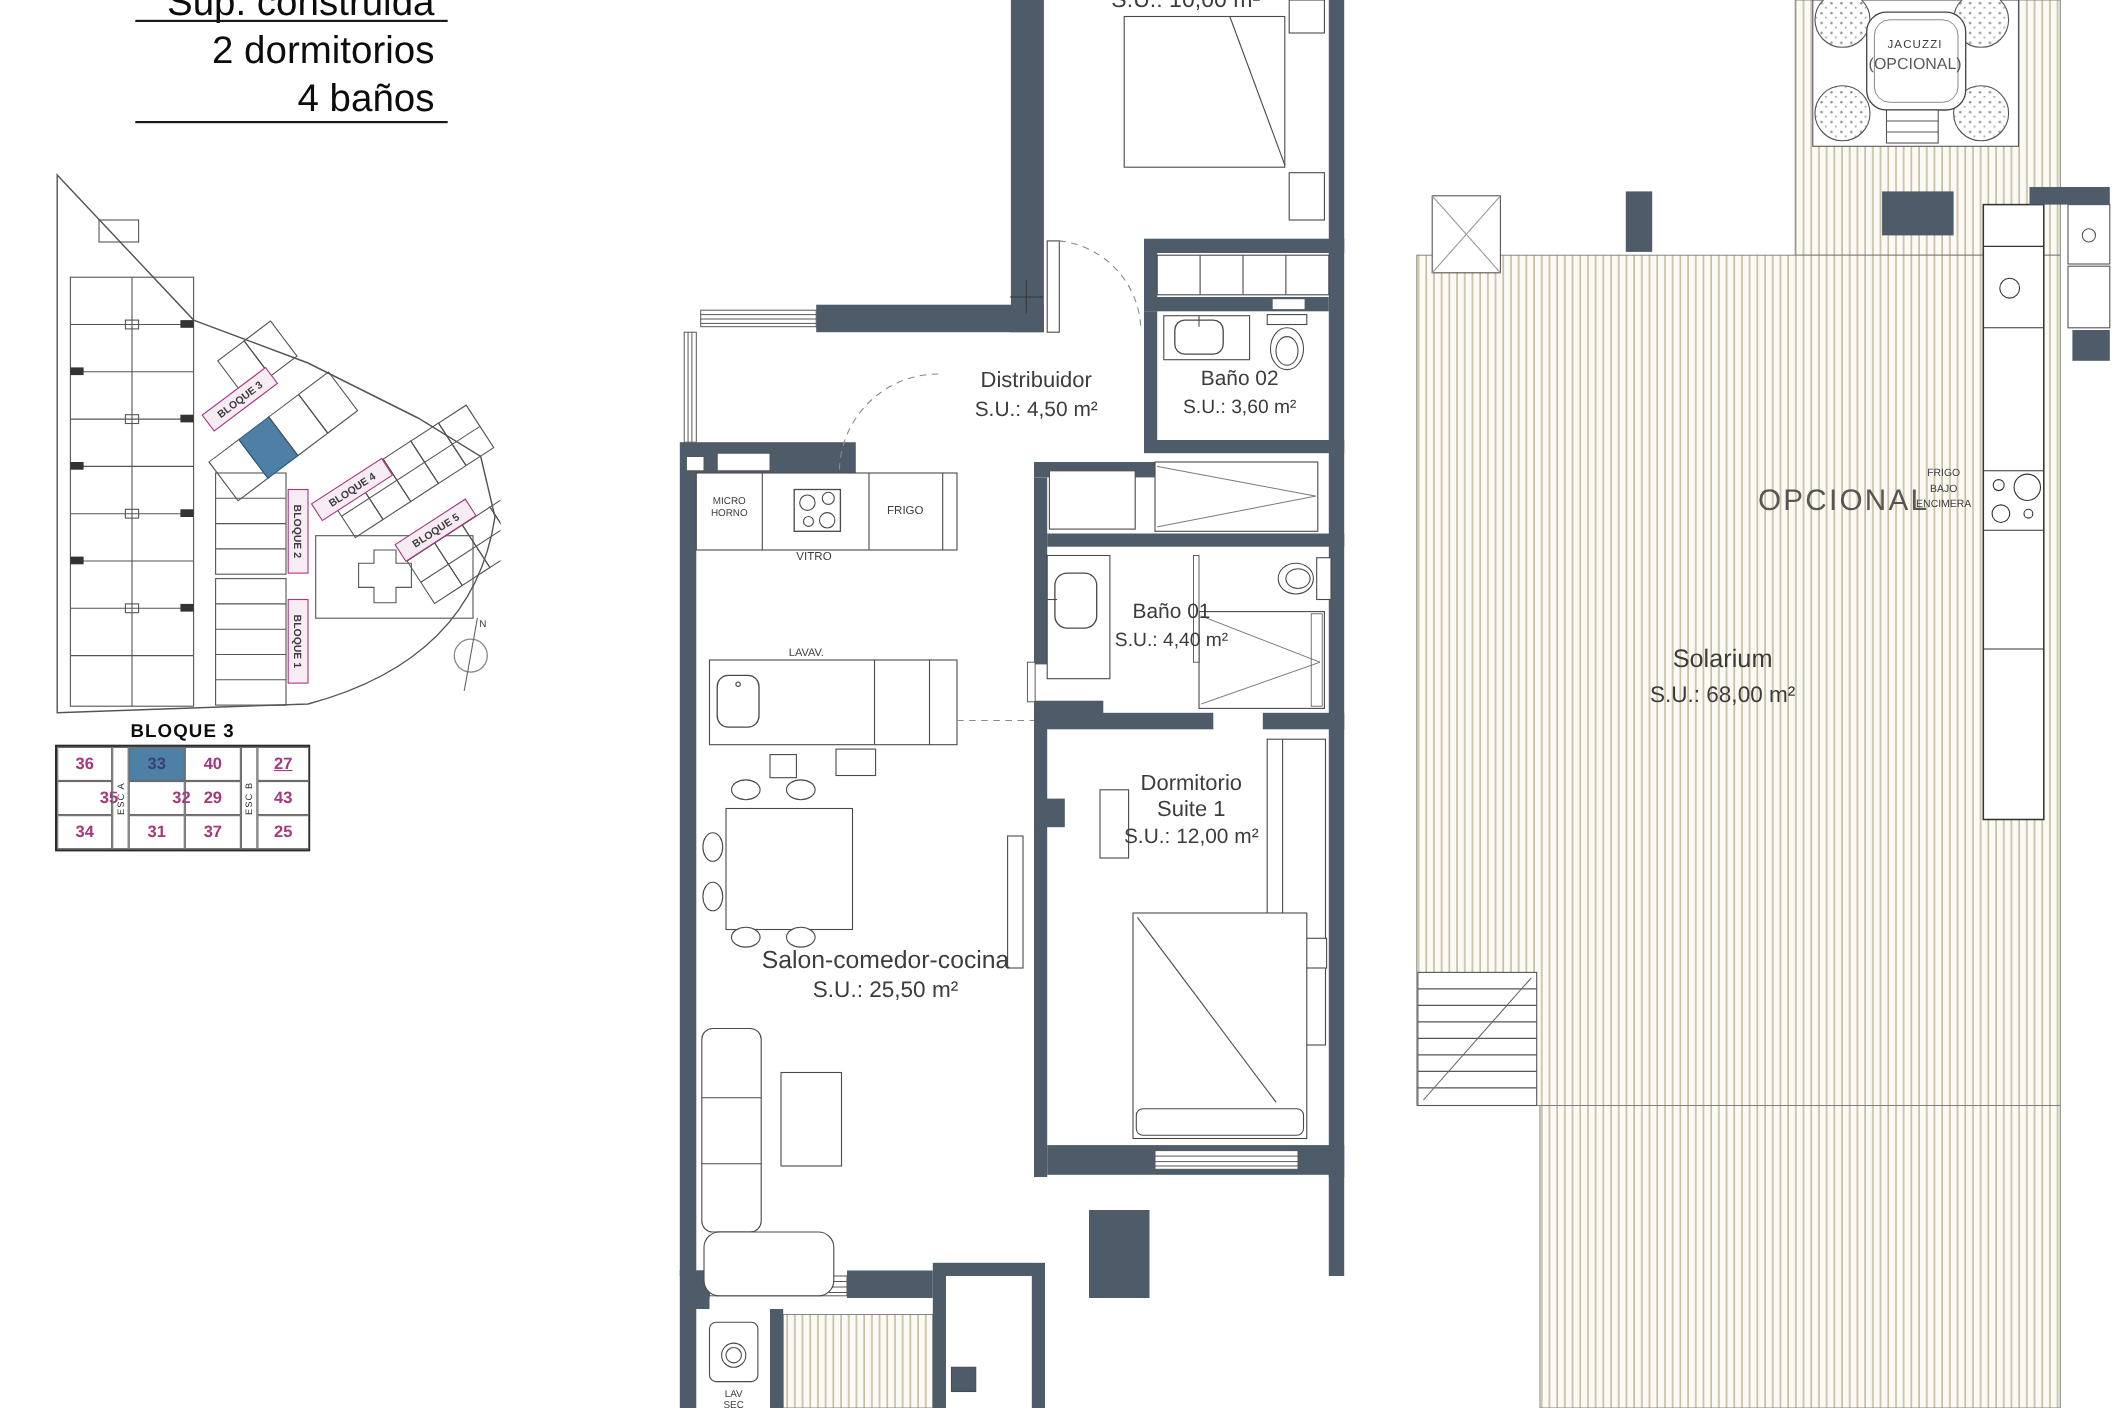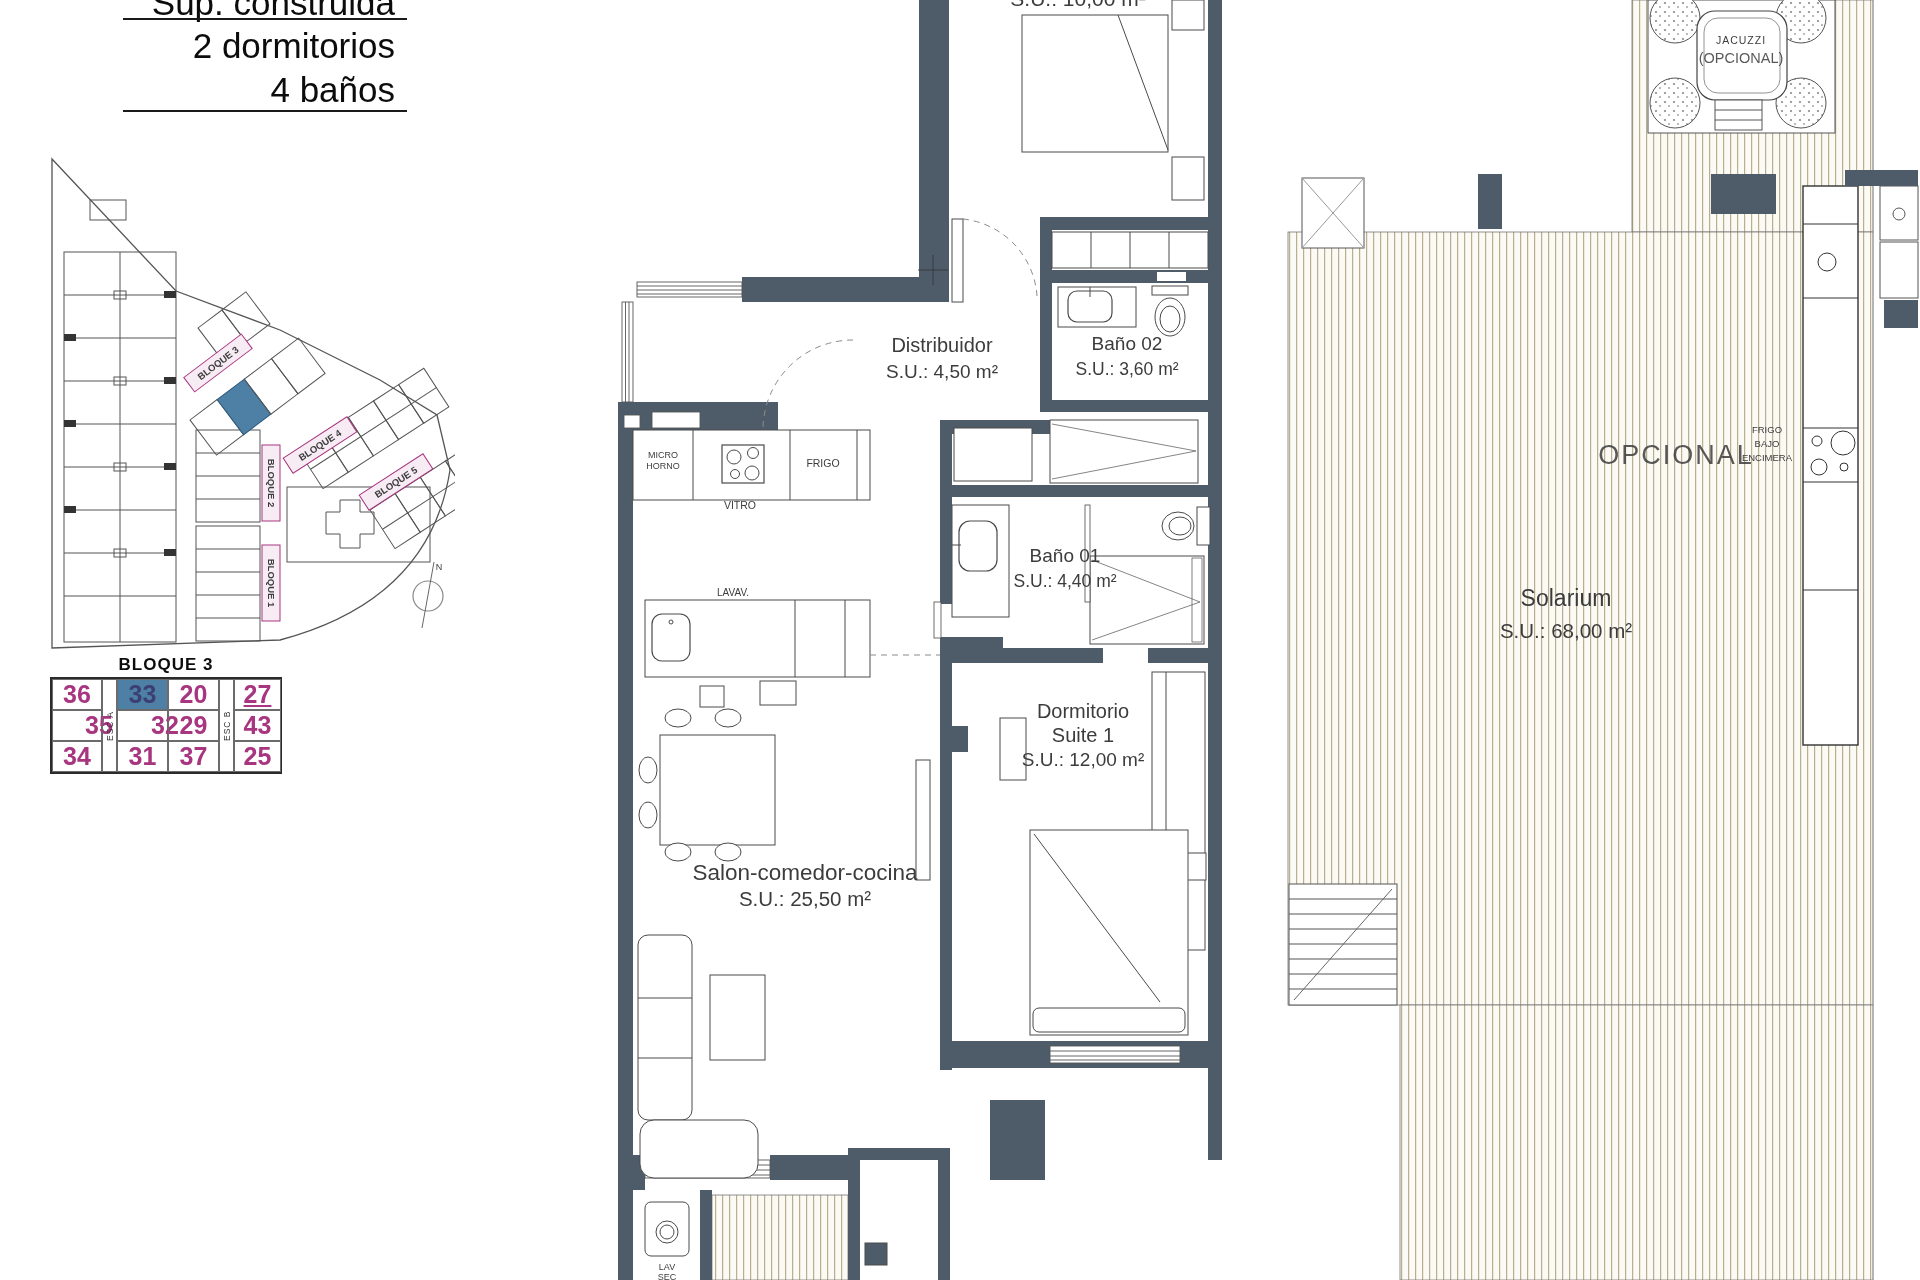--- a/index.html
+++ b/index.html
@@ -6,21 +6,21 @@
   body{width:1920px;height:1280px;position:relative;overflow:hidden;
        font-family:"Liberation Sans",sans-serif;color:#111;}
   .hdr{position:absolute;width:308px;text-align:right;font-size:35px;color:#0c0c0c;white-space:nowrap;}
   .rule{position:absolute;border-top:2px solid #1a1a1a;height:0;}
   
   #unit-table{position:absolute;left:50px;top:655px;width:232px;}
   #unit-table .ttl{text-align:center;font-weight:bold;font-size:17px;letter-spacing:1px;color:#0c0c0c;margin-bottom:2px;}
   .grid{display:grid;grid-template-columns:50px 15px 51px 51px 15px 47px;
         grid-template-rows:31px 31px 31px;border:2px solid #2b2b2b;background:#fff;}
   .cell{border:1px solid #6b6b6b;display:flex;align-items:center;justify-content:center;
-        font-size:25px;font-weight:bold;color:#a8357f;box-sizing:border-box;}
+        font-size:15px;font-weight:bold;color:#a8357f;box-sizing:border-box;}
   .cell.esc{writing-mode:vertical-rl;transform:rotate(180deg);font-size:8.5px;font-weight:normal;
         color:#333;letter-spacing:1px;}
   .cell.hl{background:#4e80a6;color:#3c3f72;}
   svg{position:absolute;font-family:"Liberation Sans",sans-serif;}
   svg text{fill:#3c3c3c;}
 </style>
 </head>
 <body>
 
 <div class="hdr" style="left:87px;top:-17px;">Sup. construida</div>
@@ -134,21 +134,21 @@
     <text x="399" y="450" font-size="9" fill="#444" text-anchor="middle">N</text>
   </g>
 </svg>
 
 <div id="unit-table">
   <div class="ttl">BLOQUE 3</div>
   <div class="grid">
     <div class="cell" style="grid-column:1;grid-row:1;">36</div>
     <div class="cell esc" style="grid-column:2;grid-row:1/4;">ESC A</div>
     <div class="cell hl" style="grid-column:3;grid-row:1;">33</div>
-    <div class="cell" style="grid-column:4;grid-row:1;">20</div>
+    <div class="cell" style="grid-column:4;grid-row:1;">40</div>
     <div class="cell esc" style="grid-column:5;grid-row:1/4;">ESC B</div>
     <div class="cell" style="grid-column:6;grid-row:1;text-decoration:underline;">27</div>
     <div class="cell" style="grid-column:1;grid-row:2;padding-left:44px;">35</div>
     <div class="cell" style="grid-column:3;grid-row:2;padding-left:45px;">32</div>
     <div class="cell" style="grid-column:4;grid-row:2;">29</div>
     <div class="cell" style="grid-column:6;grid-row:2;">43</div>
     <div class="cell" style="grid-column:1;grid-row:3;">34</div>
     <div class="cell" style="grid-column:3;grid-row:3;">31</div>
     <div class="cell" style="grid-column:4;grid-row:3;">37</div>
     <div class="cell" style="grid-column:6;grid-row:3;">25</div>

